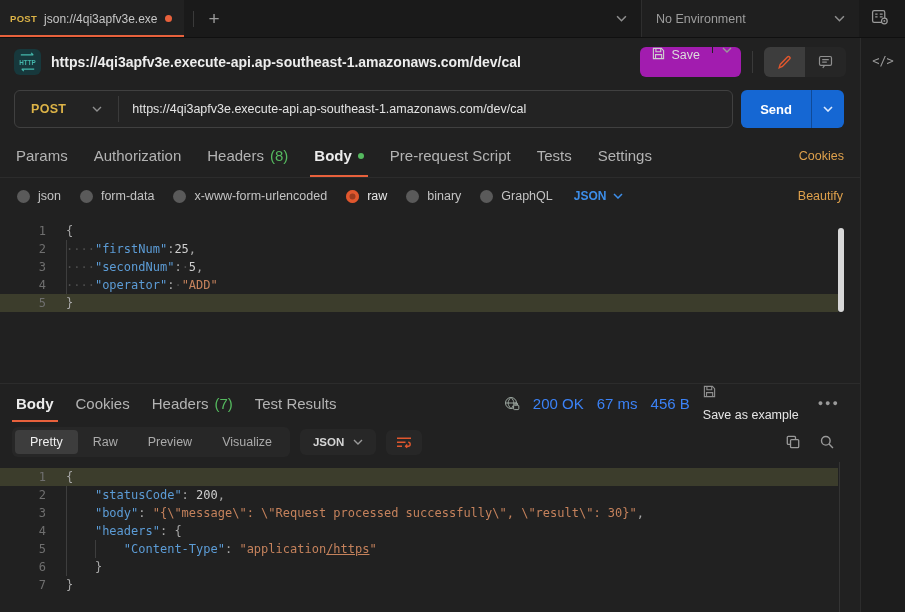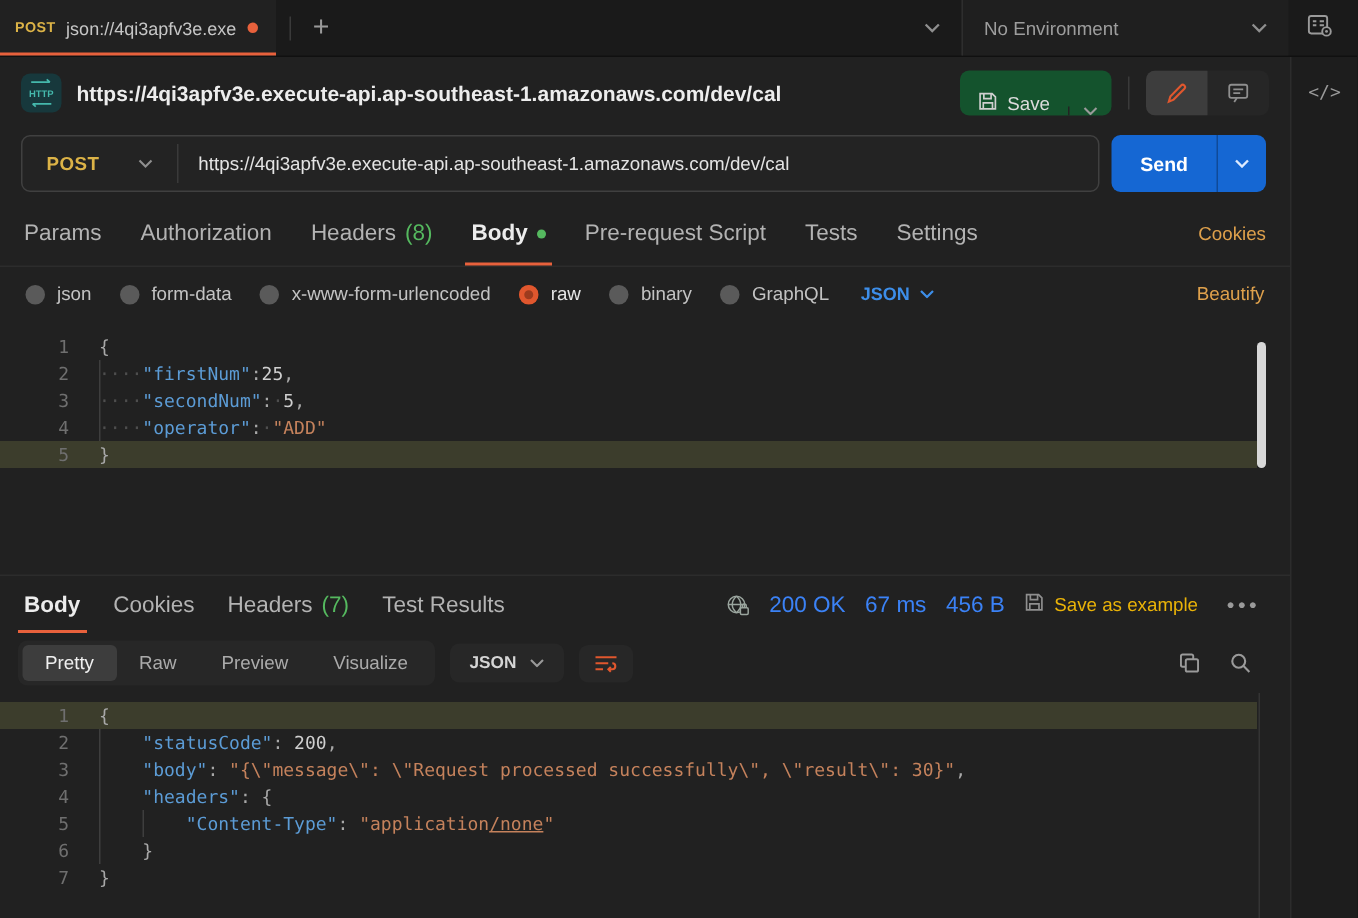--- a/index.html
+++ b/index.html
@@ -28,21 +28,21 @@
 
   
   .main { position:absolute; left:0; top:38px; width:860px; height:574px; display:flex; flex-direction:column; }
 
   
   .req-header { height:48px; flex:none; display:flex; align-items:center; padding:0 14px; gap:10px; }
   .http-badge { width:27px; height:26px; border-radius:6px; background:#17383c; flex:none;
                 display:flex; align-items:center; justify-content:center; }
   .req-title { font-weight:bold; font-size:14px; color:#ededed; white-space:nowrap; }
   .hdr-right { margin-left:auto; display:flex; align-items:center; }
-  .save-btn { display:flex; align-items:flex-end; background:#14532d; border-radius:6px; overflow:hidden; height:30px; cursor:pointer;margin-left:22px; }
+  .save-btn { display:flex; align-items:flex-start; background:#a21caf; border-radius:6px; overflow:hidden; height:30px; cursor:pointer;margin-left:22px; }
   .save-main { display:flex; align-items:center; gap:7px; padding:0 12px; color:#dcdcdc; font-size:12.5px; }
   .save-chev { display:flex; align-items:center; padding:0 9px; border-left:1px solid #232323; color:#9a9a9a; }
   .vdiv { width:1px; height:22px; background:#3a3a3a; margin:0 11px; }
   .edit-group { display:flex; background:#262626; border-radius:6px; overflow:hidden; height:30px; }
   .edit-cell { width:41px; display:flex; align-items:center; justify-content:center; cursor:pointer; color:#8f8f8f; }
   .edit-cell.active { background:#3d3d3d; color:#E0572E; }
 
   
   .url-row { height:48px; flex:none; display:flex; gap:8px; padding:4px 16px 6px 14px; align-items:center; }
   .url-box { flex:1; display:flex; align-items:center; height:38px; border:1px solid #404040;
@@ -94,21 +94,21 @@
   .tk-ws   { color:#4E4E4E; }
   .tk-guide{ display:inline-block; width:0; border-left:1px solid #3E3E3E; height:18px; vertical-align:top; margin-right:-1px; }
   .scroll-thumb { position:absolute; right:16px; top:14px; width:6px; height:84px; background:#d8d8d8; border-radius:3px; }
 
   
   .resp-tabs { height:38px; flex:none; display:flex; align-items:center; padding:0 16px; }
   .resp-tabs .rtab { margin-right:22px; }
   .resp-meta { margin-left:auto; display:flex; align-items:center; gap:13px; }
   .net-icon { color:#9aa59e; display:flex; }
   .status-green { color:#3b82f6; font-size:15px; }
-  .save-ex { display:flex; align-items:center; gap:7px; color:#eab308; font-size:12.5px; cursor:pointer; }
+  .save-ex { display:flex; gap:7px; color:#e5e5e5; font-size:12.5px; cursor:pointer;flex-direction:column; }
   .more-dots { color:#9a9a9a; font-size:9px; letter-spacing:2px; cursor:pointer; padding:0 4px 0 6px; }
 
   .views-row { height:40px; flex:none; display:flex; align-items:center; padding:0 12px; gap:10px; }
   .seg { display:flex; background:#272727; border-radius:6px; padding:3px; }
   .seg-item { padding:5px 15px; color:#ababab; font-size:12.5px; border-radius:4px; cursor:pointer; }
   .seg-item.active { background:#3d3d3d; color:#f0f0f0; }
   .lang-btn { display:flex; align-items:center; gap:9px; background:#272727; border-radius:6px;
               padding:7px 13px; color:#d5d5d5; font-weight:bold; font-size:11.5px; cursor:pointer; }
   .lang-btn .chev { color:#9a9a9a; }
   .wrap-btn { background:#272727; border-radius:6px; padding:6px 10px; color:#E0572E; display:flex; align-items:center; cursor:pointer; }
@@ -374,21 +374,21 @@
           </svg>
         </span>
       </div>
     </div>
 
     <div class="editor editor2" id="resp-editor">
         <div class="ed-row active"><span class="ed-num">1</span><span class="ed-code"><span class="tk-p">{</span></span></div>
         <div class="ed-row"><span class="ed-num">2</span><span class="ed-code"><span class="tk-guide"></span><span class="tk-p">    </span><span class="tk-key">"statusCode"</span><span class="tk-p">: </span><span class="tk-num">200</span><span class="tk-p">,</span></span></div>
         <div class="ed-row"><span class="ed-num">3</span><span class="ed-code"><span class="tk-guide"></span><span class="tk-p">    </span><span class="tk-key">"body"</span><span class="tk-p">: </span><span class="tk-str">"{\"message\": \"Request processed successfully\", \"result\": 30}"</span><span class="tk-p">,</span></span></div>
         <div class="ed-row"><span class="ed-num">4</span><span class="ed-code"><span class="tk-guide"></span><span class="tk-p">    </span><span class="tk-key">"headers"</span><span class="tk-p">: </span><span class="tk-p">{</span></span></div>
-        <div class="ed-row"><span class="ed-num">5</span><span class="ed-code"><span class="tk-guide"></span><span class="tk-p">    </span><span class="tk-guide"></span><span class="tk-p">    </span><span class="tk-key">"Content-Type"</span><span class="tk-p">: </span><span class="tk-str">"application</span><span class="tk-link">/none</span><span class="tk-str">"</span></span></div>
+        <div class="ed-row"><span class="ed-num">5</span><span class="ed-code"><span class="tk-guide"></span><span class="tk-p">    </span><span class="tk-guide"></span><span class="tk-p">    </span><span class="tk-key">"Content-Type"</span><span class="tk-p">: </span><span class="tk-str">"application</span><span class="tk-link">/https</span><span class="tk-str">"</span></span></div>
         <div class="ed-row"><span class="ed-num">6</span><span class="ed-code"><span class="tk-guide"></span><span class="tk-p">    </span><span class="tk-p">}</span></span></div>
         <div class="ed-row"><span class="ed-num">7</span><span class="ed-code"><span class="tk-p">}</span></span></div>
       </div>
 
   </div>
 
   <div class="sidebar">
     <span class="code-glyph">&lt;/&gt;</span>
   </div>
 

